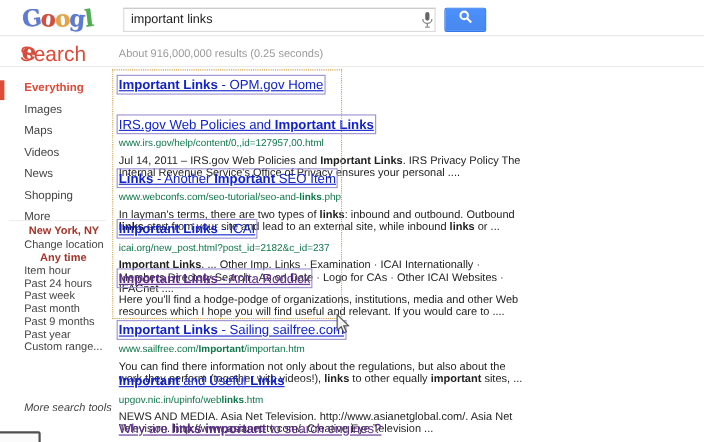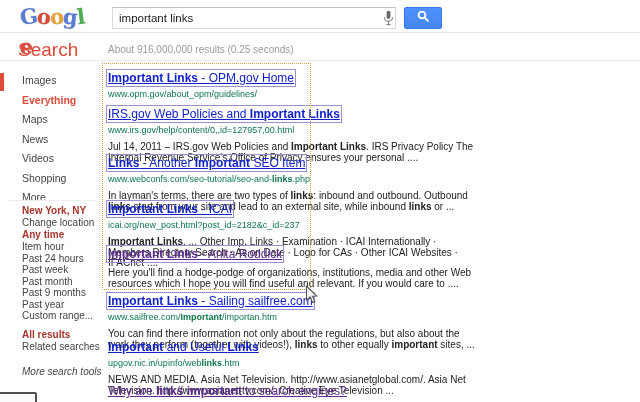--- a/index.html
+++ b/index.html
@@ -23,21 +23,21 @@
   .stats{position:absolute;left:108px;top:44px;font-size:10px;color:#9a9a9a;}
   .hdiv{position:absolute;left:0;top:60px;width:640px;height:1px;background:#ececec;}
 
   
   .selbar{position:absolute;left:0;top:73px;width:4px;height:18px;background:var(--red);}
   .nav{position:absolute;left:22px;top:71px;font-size:10.5px;color:#444;}
   .nav-item{line-height:19.5px;cursor:pointer;}
   .nav-item.selected{color:var(--red);font-weight:bold;}
   .sdiv{position:absolute;left:8px;top:200px;width:88px;height:1px;background:#eee;}
   .sgroup{position:absolute;left:22px;font-size:10px;color:#444;}
-  .sgroup .ghead{font-weight:bold;color:var(--hdrred);line-height:12px;}
+  .sgroup .ghead{font-weight:bold;color:var(--hdrred);line-height:12px;text-align:center;}
   .sgroup .gitem{line-height:11.5px;cursor:pointer;}
   .loc{top:205px;}
   .timef{top:229px;}
   .allres{top:329px;}
   .moretools{top:366px;line-height:12px;cursor:pointer;font-style:italic;}
 
   
   .results{position:absolute;left:108px;top:0;width:372px;}
   .result{position:absolute;left:0;width:372px;}
   .rtitle{font-size:12px;line-height:13px;color:var(--link);text-decoration:underline;cursor:pointer;}
@@ -79,25 +79,25 @@
       </span>
     </div>
   </div>
 
   <div class="searchlabel">Search</div>
   <div class="stats">About 916,000,000 results (0.25 seconds)</div>
   <div class="hdiv"></div>
 
   <div class="selbar"></div>
   <div class="nav">
+      <div class="nav-item selected">Everything</div>
       <div class="nav-item">Images</div>
-      <div class="nav-item selected">Everything</div>
       <div class="nav-item">Maps</div>
+      <div class="nav-item">Videos</div>
       <div class="nav-item">News</div>
-      <div class="nav-item">Videos</div>
       <div class="nav-item">Shopping</div>
       <div class="nav-item">More</div>
     </div>
   <div class="sdiv"></div>
 
   <div class="sgroup loc">
     <div class="ghead">New York, NY</div>
     <div class="gitem">Change location</div>
   </div>
 
@@ -107,31 +107,25 @@
         <div class="gitem">Item hour</div>
         <div class="gitem">Past 24 hours</div>
         <div class="gitem">Past week</div>
         <div class="gitem">Past month</div>
         <div class="gitem">Past 9 months</div>
         <div class="gitem">Past year</div>
         <div class="gitem">Custom range...</div>
       </div>
   </div>
 
-  <div class="sgroup allres">
-    <div class="ghead">All results</div>
-    <div>
-        <div class="gitem">Related searches</div>
-      </div>
-  </div>
 
   <div class="sgroup moretools">More search tools</div>
 
   <div class="results">
-      <div class="result" style="top: 68px;"><a class="rtitle boxed"><b>Important Links</b> - OPM.gov Home</a><div class="rurl">www.opm.gov/about_opm/guidelines/</div></div>
+      <div class="result" style="top: 68px;"><a class="rtitle boxed"><b>Important Links</b> - OPM.gov Home</a></div>
       <div class="result" style="top: 104px;"><a class="rtitle boxed">IRS.gov Web Policies and <b>Important Links</b></a><div class="rurl">www.irs.gov/help/content/0,,id=127957,00.html</div><div class="rsnippet">Jul 14, 2011 – IRS.gov Web Policies and <b>Important Links</b>. IRS Privacy Policy The Internal Revenue Service's Office of Privacy ensures your personal ....</div></div>
       <div class="result" style="top: 153px;"><a class="rtitle boxed"><b>Links</b> - Another <b>Important</b> SEO Item</a><div class="rurl">www.webconfs.com/seo-tutorial/seo-and-<b>links</b>.php</div><div class="rsnippet">In layman's terms, there are two types of <b>links</b>: inbound and outbound. Outbound <b>links</b> start from your site and lead to an external site, while inbound <b>links</b> or ...</div></div>
       <div class="result" style="top: 199px;"><a class="rtitle boxed"><b>Important Links</b> - ICAI</a><div class="rurl">icai.org/new_post.html?post_id=2182&amp;c_id=237</div><div class="rsnippet"><b>Important Links</b>. ... Other Imp. Links · Examination · ICAI Internationally · Members Directory Search · As on Date · Logo for CAs · Other ICAI Websites · IFACnet ....</div></div>
       <div class="result" style="top: 244px;"><a class="rtitle visited boxed"><b>Important Links</b> - Anita Roddick</a><div class="rsnippet">Here you'll find a hodge-podge of organizations, institutions, media and other Web resources which I hope you will find useful and relevant. If you would care to ....</div></div>
       <div class="result" style="top: 291px;"><a class="rtitle boxed"><b>Important Links</b> - Sailing sailfree.com</a><div class="rurl">www.sailfree.com/<b>Important</b>/importan.htm</div><div class="rsnippet">You can find there information not only about the regulations, but also about the work they perform (together with videos!), <b>links</b> to other equally <b>important</b> sites, ...</div></div>
       <div class="result" style="top: 337px;"><a class="rtitle"><b>Important</b> and Useful <b>Links</b></a><div class="rurl">upgov.nic.in/upinfo/web<b>links</b>.htm</div><div class="rsnippet">NEWS AND MEDIA. Asia Net Television. http://www.asianetglobal.com/. Asia Net Television. http://www.asianet-tv.com/. Creative Eye Television ...</div></div>
       <div class="result" style="top: 381px;"><a class="rtitle visited">Why are <b>links important</b> to search engines?</a><div class="rurl">www.scriptingmaster.com//why--are-.htm</div></div>
     </div>
 
   <div class="ants"></div>

